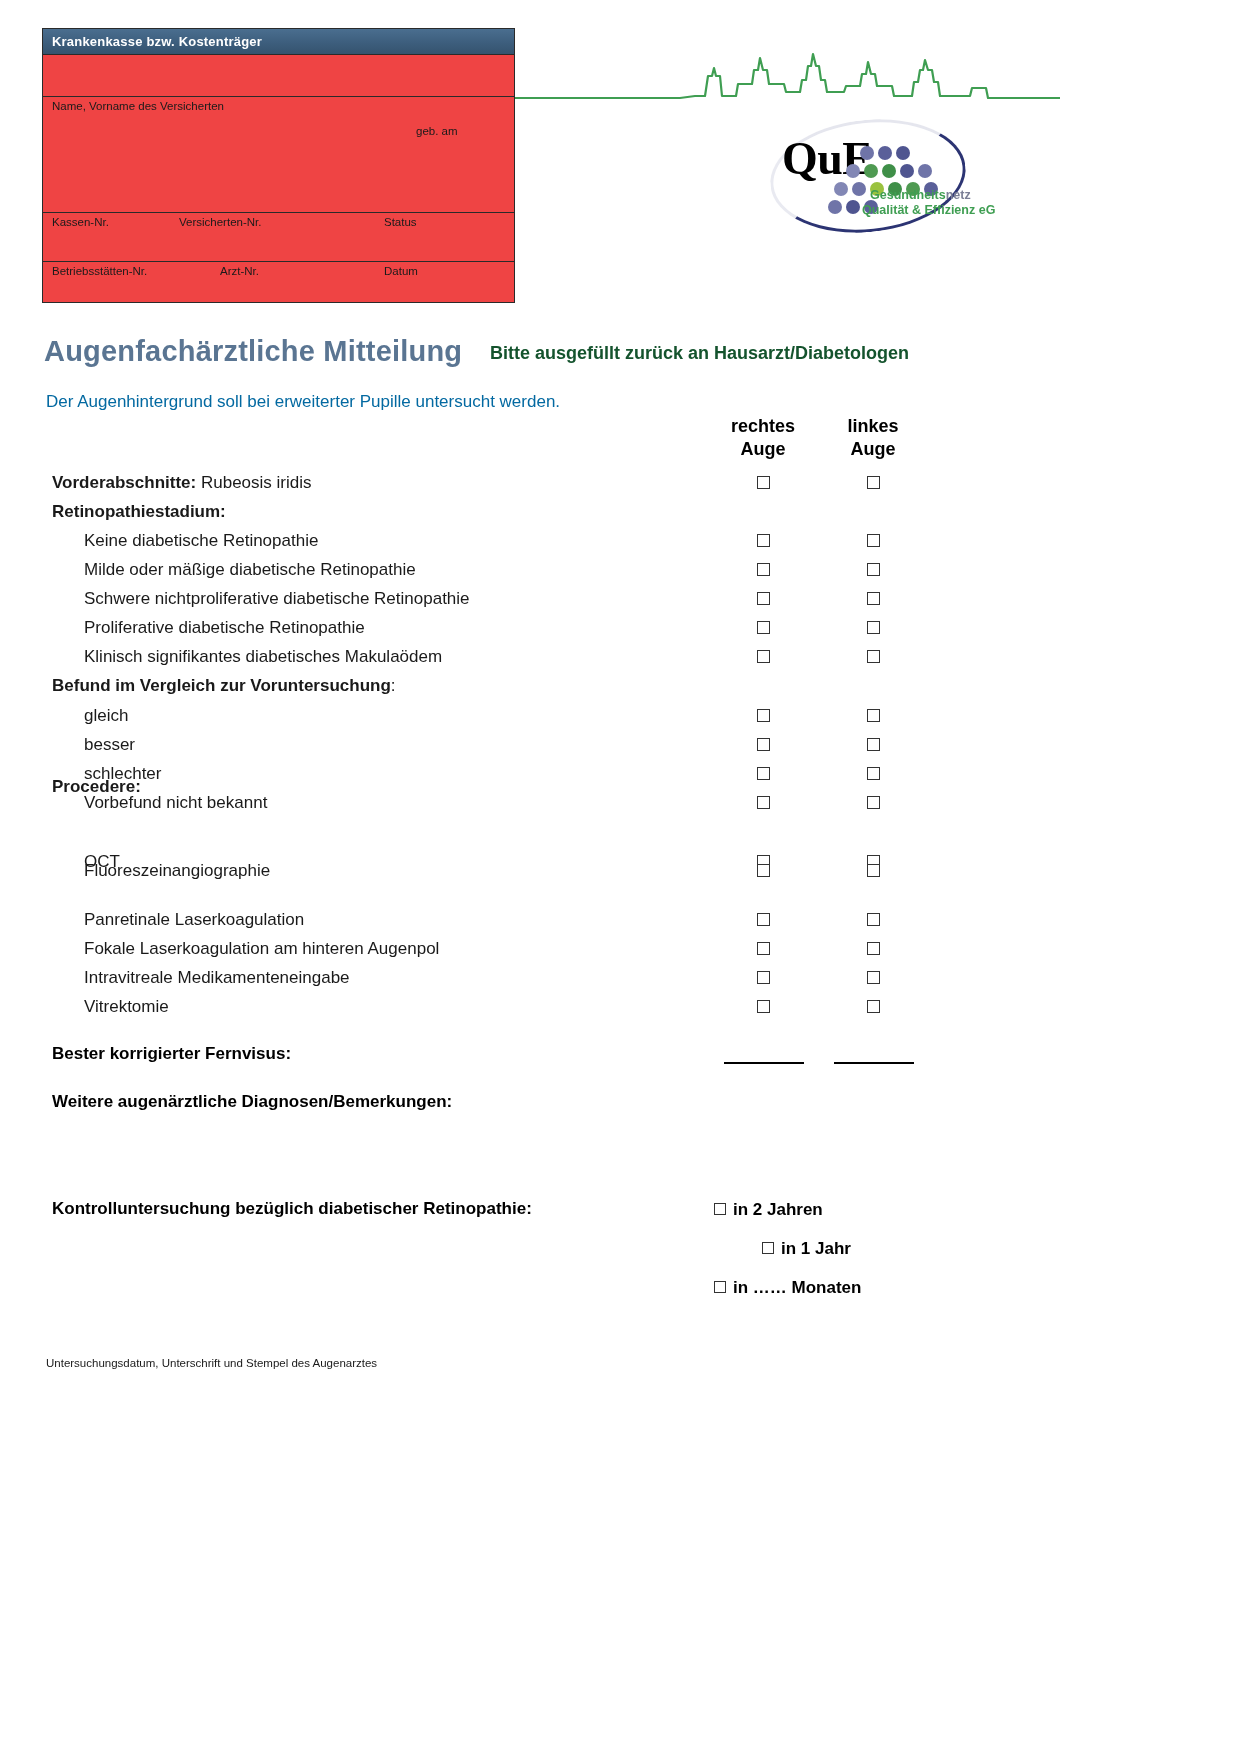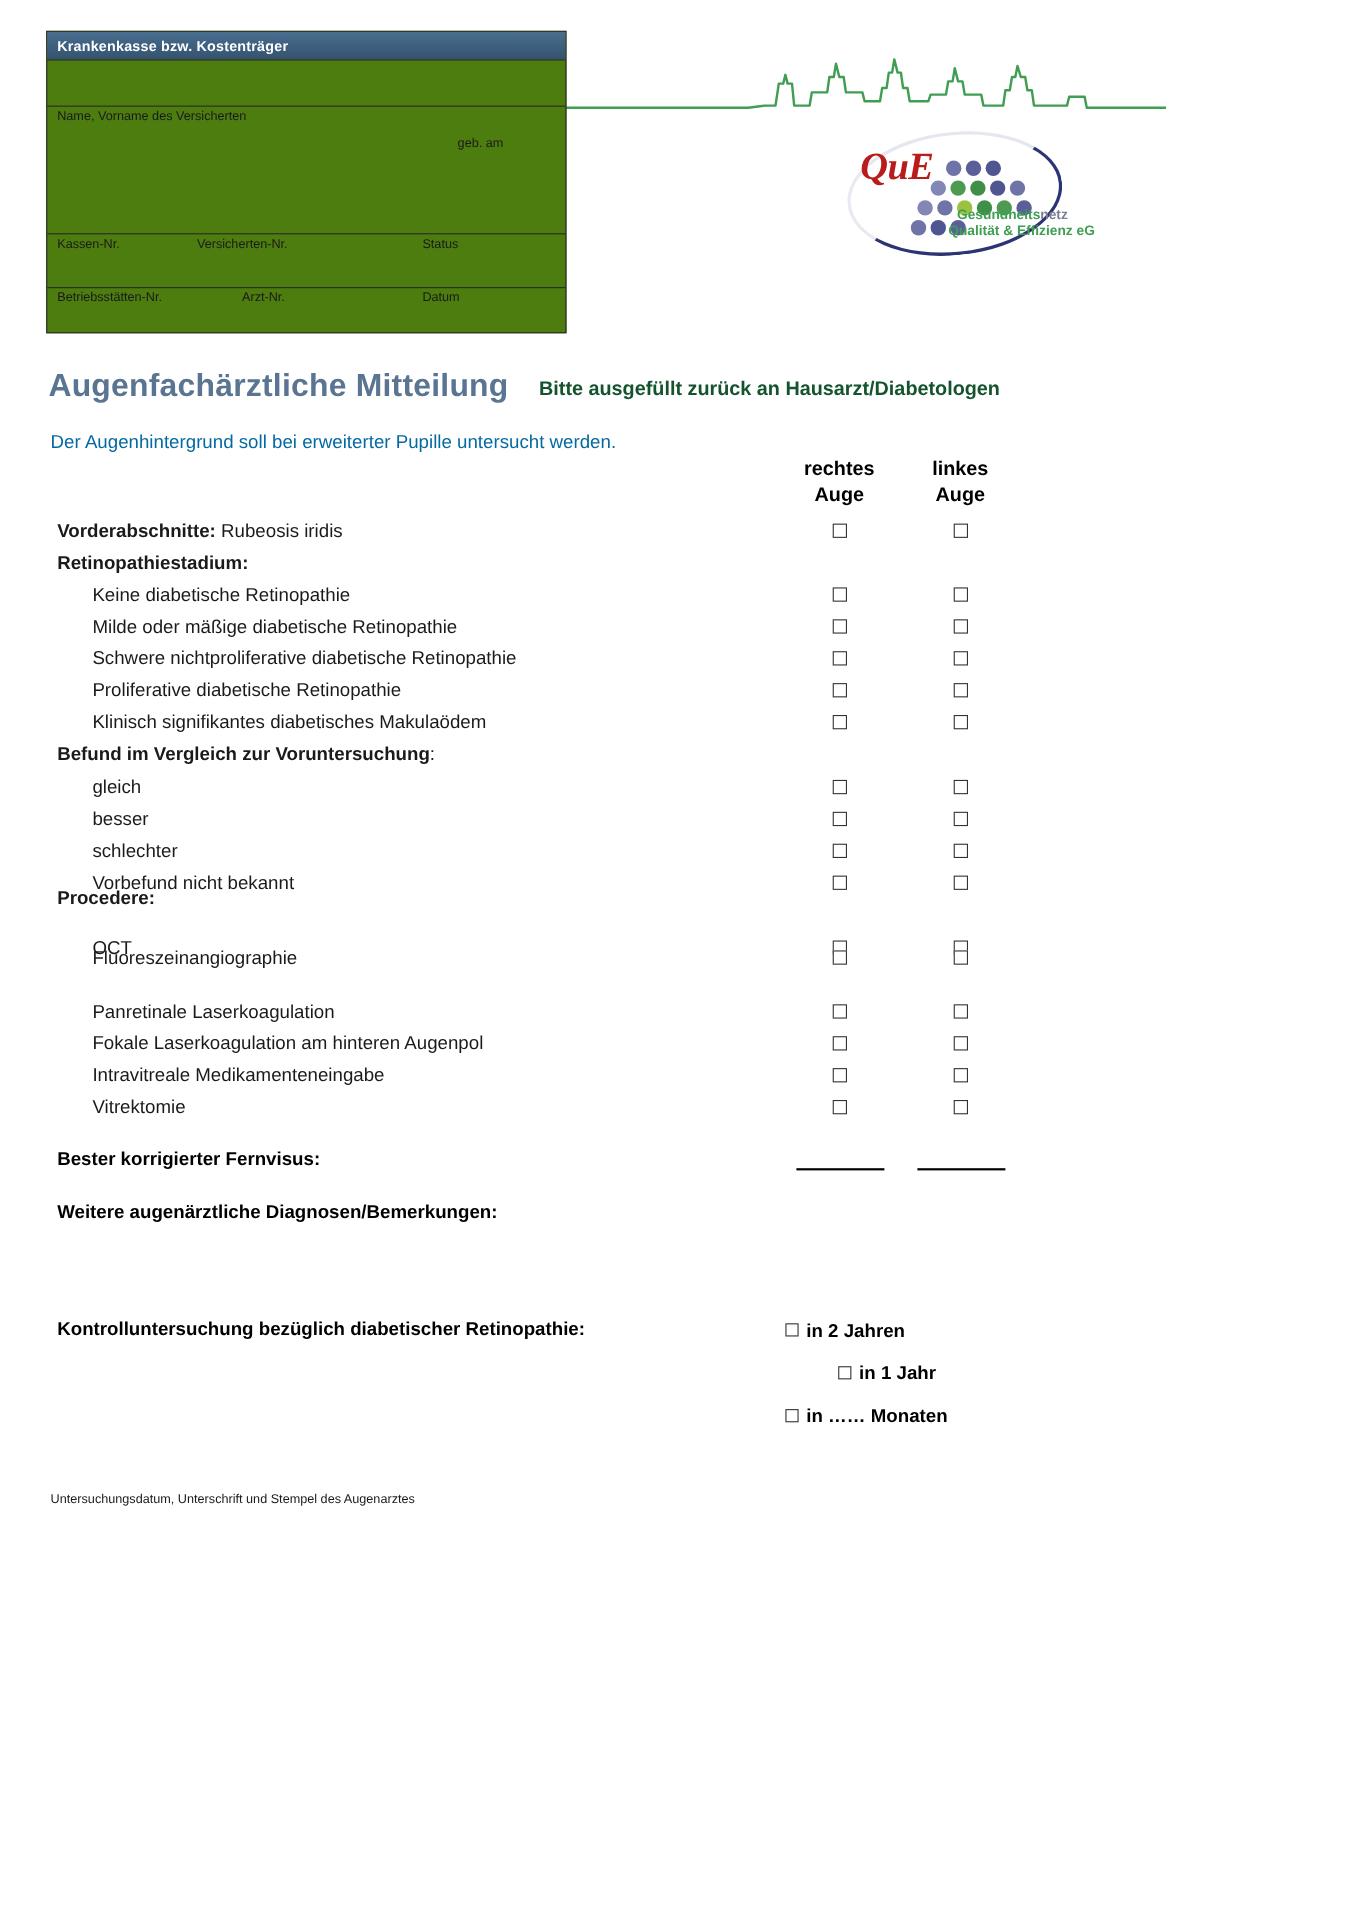--- a/index.html
+++ b/index.html
@@ -15,21 +15,21 @@
   }
 
   
   #header-area { position: absolute; left: 0; top: 0; width: 1240px; height: 320px; }
 
   #insurance-box {
     position: absolute;
     left: 42px; top: 28px;
     width: 473px; height: 275px;
     border: 1px solid #2a2a2a;
-    background: #4d7c0f;
+    background: #ef4444;
     z-index: 3;
   }
   #insurance-title-bar {
     height: 26px;
     background: linear-gradient(to bottom, #4a6e8f 0%, #3d5e7d 55%, #35536e 100%);
     border-bottom: 1px solid #2a2a2a;
     display: flex; align-items: center;
     padding-left: 9px;
   }
   #insurance-title-bar span {
@@ -56,22 +56,22 @@
     border-radius: 50%;
     background: #ffffff;
     border: 3px solid #2c3473;
     border-top-color: rgba(44,52,115,0.12);
     border-left-color: rgba(44,52,115,0.10);
     transform: rotate(-6deg);
   }
   #que-word {
     position: absolute; left: 12px; top: 12px;
     font-family: "Liberation Serif", serif;
-    font-size: 35px; font-weight: bold; font-style: italic;
-    color: #b91c1c;
+    font-size: 46px; font-weight: bold; 
+    color: #000000;
     letter-spacing: -0.5px;
   }
   .dot { position: absolute; width: 14px; height: 14px; border-radius: 50%; }
   #que-line1 {
     position: absolute; left: 100px; top: 68px;
     font-size: 12.5px; font-weight: bold; color: #3f9e52; white-space: nowrap;
   }
   #que-line1 .grey { color: #7b7f96; }
   #que-line2 {
     position: absolute; left: 92px; top: 83px;
@@ -298,21 +298,21 @@
     <div class="row" style="top: 763px;">
       <div class="row-label indent">schlechter</div>
       <span class="cb r"></span>
       <span class="cb l"></span>
     </div>
     <div class="row" style="top: 792px;">
       <div class="row-label indent">Vorbefund nicht bekannt</div>
       <span class="cb r"></span>
       <span class="cb l"></span>
     </div>
-    <div class="row" style="top: 806px;">
+    <div class="row" style="top: 776px;">
       <div class="row-label bold">Procedere:</div>
     </div>
     <div class="row" style="top: 851px;">
       <div class="row-label indent">OCT</div>
       <span class="cb r"></span>
       <span class="cb l"></span>
     </div>
     <div class="row" style="top: 860px;">
       <div class="row-label indent">Fluoreszeinangiographie</div>
       <span class="cb r"></span>

